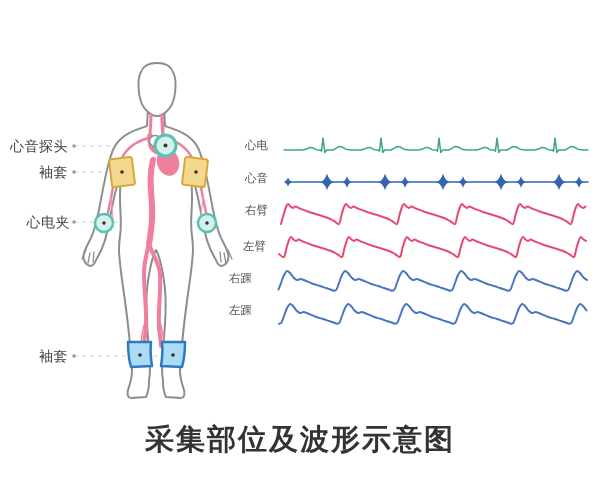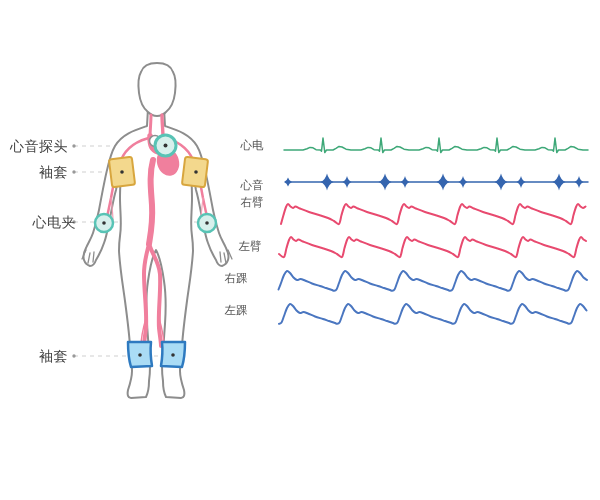--- a/index.html
+++ b/index.html
@@ -1,21 +1,21 @@
 <!DOCTYPE html>
 <html style="--outline: #8d8d8d; --artery: #f07f9d; --artery_light: #f2a0b6; --cuff_fill: #f3d88d; --cuff_border: #d8a63e; --ankle_cuff_fill: #aadcf5; --ankle_cuff_border: #2e7ac0; --sensor_fill: #d7f0ec; --sensor_border: #58c3b5; --dashed_line: #cfcfcf; --dot: #333333; --label_dot: #999999; --label_text: #444444; --wave_label: #555555; --title_text: #333333;"><head>
 <meta charset="utf-8">
 <style>
   html,body{margin:0;padding:0;background:#fff;}
   .stage{position:relative;width:600px;height:480px;background:#fff;overflow:hidden;
          font-family:"Liberation Sans","DejaVu Sans",sans-serif;}
   .stage svg{position:absolute;left:0;top:0;}
   .lbl{position:absolute;color:var(--label_text);}
   .body-lbl{width:60px;text-align:right;font-size:14px;line-height:18px;letter-spacing:0.5px;}
-  .wave-lbl{width:32px;text-align:center;font-size:11.5px;line-height:16px;color:var(--wave_label);}
+  .wave-lbl{width:32px;text-align:right;font-size:11.5px;line-height:16px;color:var(--wave_label);}
   .title{position:absolute;left:0;right:0;top:420px;text-align:center;
          font-family:"Liberation Serif","DejaVu Serif",serif;
          font-size:29px;font-weight:bold;letter-spacing:2px;color:var(--title_text);}
 </style>
 </head>
 <body>
 
 <div class="stage">
 
   <svg width="600" height="500" viewBox="0 0 600 500">
@@ -138,23 +138,24 @@
           <path d="M278.5,289.5C278.9166666666667,288.4166666666667 280.0833333333333,285.4166666666667 281,283C281.9166666666667,280.5833333333333 283,277 284,275C285,273 286,271.3333333333333 287,271C288,270.6666666666667 288.9166666666667,271.9166666666667 290,273C291.0833333333333,274.0833333333333 292.3333333333333,276.3333333333333 293.5,277.5C294.6666666666667,278.6666666666667 295.8333333333333,279.75 297,280C298.1666666666667,280.25 299.1666666666667,278.9166666666667 300.5,279C301.8333333333333,279.0833333333333 303.0833333333333,279.75 305,280.5C306.9166666666667,281.25 309.5,282.5833333333333 312,283.5C314.5,284.4166666666667 317.6666666666667,285.25 320,286C322.3333333333333,286.75 324,287.3333333333333 326,288C328,288.6666666666667 330.6666666666667,289.5333333333333 332,290C333.3333333333333,290.4666666666667 333.25,290.8833333333333 334,290.8C334.75,290.7166666666667 335.6666666666667,290.8 336.5,289.5C337.3333333333333,288.2 338.0833333333333,285.4166666666667 339,283C339.9166666666667,280.5833333333333 341,277 342,275C343,273 344,271.3333333333333 345,271C346,270.6666666666667 346.9166666666667,271.9166666666667 348,273C349.0833333333333,274.0833333333333 350.3333333333333,276.3333333333333 351.5,277.5C352.6666666666667,278.6666666666667 353.8333333333333,279.75 355,280C356.1666666666667,280.25 357.1666666666667,278.9166666666667 358.5,279C359.8333333333333,279.0833333333333 361.0833333333333,279.75 363,280.5C364.9166666666667,281.25 367.5,282.5833333333333 370,283.5C372.5,284.4166666666667 375.6666666666667,285.25 378,286C380.3333333333333,286.75 382,287.3333333333333 384,288C386,288.6666666666667 388.6666666666667,289.5333333333333 390,290C391.3333333333333,290.4666666666667 391.25,290.8833333333333 392,290.8C392.75,290.7166666666667 393.6666666666667,290.8 394.5,289.5C395.3333333333333,288.2 396.0833333333333,285.4166666666667 397,283C397.9166666666667,280.5833333333333 399,277 400,275C401,273 402,271.3333333333333 403,271C404,270.6666666666667 404.9166666666667,271.9166666666667 406,273C407.0833333333333,274.0833333333333 408.3333333333333,276.3333333333333 409.5,277.5C410.6666666666667,278.6666666666667 411.8333333333333,279.75 413,280C414.1666666666667,280.25 415.1666666666667,278.9166666666667 416.5,279C417.8333333333333,279.0833333333333 419.0833333333333,279.75 421,280.5C422.9166666666667,281.25 425.5,282.5833333333333 428,283.5C430.5,284.4166666666667 433.6666666666667,285.25 436,286C438.3333333333333,286.75 440,287.3333333333333 442,288C444,288.6666666666667 446.6666666666667,289.5333333333333 448,290C449.3333333333333,290.4666666666667 449.25,290.8833333333333 450,290.8C450.75,290.7166666666667 451.6666666666667,290.8 452.5,289.5C453.3333333333333,288.2 454.0833333333333,285.4166666666667 455,283C455.9166666666667,280.5833333333333 457,277 458,275C459,273 460,271.3333333333333 461,271C462,270.6666666666667 462.9166666666667,271.9166666666667 464,273C465.0833333333333,274.0833333333333 466.3333333333333,276.3333333333333 467.5,277.5C468.6666666666667,278.6666666666667 469.8333333333333,279.75 471,280C472.1666666666667,280.25 473.1666666666667,278.9166666666667 474.5,279C475.8333333333333,279.0833333333333 477.0833333333333,279.75 479,280.5C480.9166666666667,281.25 483.5,282.5833333333333 486,283.5C488.5,284.4166666666667 491.6666666666667,285.25 494,286C496.3333333333333,286.75 498,287.3333333333333 500,288C502,288.6666666666667 504.6666666666667,289.5333333333333 506,290C507.3333333333333,290.4666666666667 507.25,290.8833333333333 508,290.8C508.75,290.7166666666667 509.6666666666667,290.8 510.5,289.5C511.3333333333333,288.2 512.0833333333334,285.4166666666667 513,283C513.9166666666666,280.5833333333333 515,277 516,275C517,273 518,271.3333333333333 519,271C520,270.6666666666667 520.9166666666666,271.9166666666667 522,273C523.0833333333334,274.0833333333333 524.3333333333334,276.3333333333333 525.5,277.5C526.6666666666666,278.6666666666667 527.8333333333334,279.75 529,280C530.1666666666666,280.25 531.1666666666666,278.9166666666667 532.5,279C533.8333333333334,279.0833333333333 535.0833333333334,279.75 537,280.5C538.9166666666666,281.25 541.5,282.5833333333333 544,283.5C546.5,284.4166666666667 549.6666666666666,285.25 552,286C554.3333333333334,286.75 556,287.3333333333333 558,288C560,288.6666666666667 562.6666666666666,289.5333333333333 564,290C565.3333333333334,290.4666666666667 565.25,290.8833333333333 566,290.8C566.75,290.7166666666667 567.6666666666666,290.8 568.5,289.5C569.3333333333334,288.2 570.0833333333334,285.4166666666667 571,283C571.9166666666666,280.5833333333333 573,277 574,275C575,273 576,271.3333333333333 577,271C578,270.6666666666667 578.9166666666666,271.9166666666667 580,273C581.0833333333334,274.0833333333333 582.3333333333334,276.3333333333333 583.5,277.5C584.6666666666666,278.6666666666667 586.4166666666666,279.5833333333333 587,280" stroke-width="2"></path>
         </g>
         <g fill="none" stroke="#4a76c0" stroke-linejoin="round" stroke-linecap="round">
           <path d="M279,323.8C279.4166666666667,323.58333333333337 280.6666666666667,323.8 281.5,322.5C282.3333333333333,321.2 283.0833333333333,318.4166666666667 284,316C284.9166666666667,313.5833333333333 286,310 287,308C288,306 289,304.3333333333333 290,304C291,303.6666666666667 291.9166666666667,304.9166666666667 293,306C294.0833333333333,307.0833333333333 295.3333333333333,309.3333333333333 296.5,310.5C297.6666666666667,311.6666666666667 298.8333333333333,312.75 300,313C301.1666666666667,313.25 302.1666666666667,311.9166666666667 303.5,312C304.8333333333333,312.0833333333333 306.0833333333333,312.75 308,313.5C309.9166666666667,314.25 312.5,315.5833333333333 315,316.5C317.5,317.4166666666667 320.6666666666667,318.25 323,319C325.3333333333333,319.75 327,320.3333333333333 329,321C331,321.6666666666667 333.6666666666667,322.5333333333333 335,323C336.3333333333333,323.4666666666667 336.25,323.8833333333333 337,323.8C337.75,323.7166666666667 338.6666666666667,323.8 339.5,322.5C340.3333333333333,321.2 341.0833333333333,318.4166666666667 342,316C342.9166666666667,313.5833333333333 344,310 345,308C346,306 347,304.3333333333333 348,304C349,303.6666666666667 349.9166666666667,304.9166666666667 351,306C352.0833333333333,307.0833333333333 353.3333333333333,309.3333333333333 354.5,310.5C355.6666666666667,311.6666666666667 356.8333333333333,312.75 358,313C359.1666666666667,313.25 360.1666666666667,311.9166666666667 361.5,312C362.8333333333333,312.0833333333333 364.0833333333333,312.75 366,313.5C367.9166666666667,314.25 370.5,315.5833333333333 373,316.5C375.5,317.4166666666667 378.6666666666667,318.25 381,319C383.3333333333333,319.75 385,320.3333333333333 387,321C389,321.6666666666667 391.6666666666667,322.5333333333333 393,323C394.3333333333333,323.4666666666667 394.25,323.8833333333333 395,323.8C395.75,323.7166666666667 396.6666666666667,323.8 397.5,322.5C398.3333333333333,321.2 399.0833333333333,318.4166666666667 400,316C400.9166666666667,313.5833333333333 402,310 403,308C404,306 405,304.3333333333333 406,304C407,303.6666666666667 407.9166666666667,304.9166666666667 409,306C410.0833333333333,307.0833333333333 411.3333333333333,309.3333333333333 412.5,310.5C413.6666666666667,311.6666666666667 414.8333333333333,312.75 416,313C417.1666666666667,313.25 418.1666666666667,311.9166666666667 419.5,312C420.8333333333333,312.0833333333333 422.0833333333333,312.75 424,313.5C425.9166666666667,314.25 428.5,315.5833333333333 431,316.5C433.5,317.4166666666667 436.6666666666667,318.25 439,319C441.3333333333333,319.75 443,320.3333333333333 445,321C447,321.6666666666667 449.6666666666667,322.5333333333333 451,323C452.3333333333333,323.4666666666667 452.25,323.8833333333333 453,323.8C453.75,323.7166666666667 454.6666666666667,323.8 455.5,322.5C456.3333333333333,321.2 457.0833333333333,318.4166666666667 458,316C458.9166666666667,313.5833333333333 460,310 461,308C462,306 463,304.3333333333333 464,304C465,303.6666666666667 465.9166666666667,304.9166666666667 467,306C468.0833333333333,307.0833333333333 469.3333333333333,309.3333333333333 470.5,310.5C471.6666666666667,311.6666666666667 472.8333333333333,312.75 474,313C475.1666666666667,313.25 476.1666666666667,311.9166666666667 477.5,312C478.8333333333333,312.0833333333333 480.0833333333333,312.75 482,313.5C483.9166666666667,314.25 486.5,315.5833333333333 489,316.5C491.5,317.4166666666667 494.6666666666667,318.25 497,319C499.3333333333333,319.75 501,320.3333333333333 503,321C505,321.6666666666667 507.6666666666667,322.5333333333333 509,323C510.3333333333333,323.4666666666667 510.25,323.8833333333333 511,323.8C511.75,323.7166666666667 512.6666666666666,323.8 513.5,322.5C514.3333333333334,321.2 515.0833333333334,318.4166666666667 516,316C516.9166666666666,313.5833333333333 518,310 519,308C520,306 521,304.3333333333333 522,304C523,303.6666666666667 523.9166666666666,304.9166666666667 525,306C526.0833333333334,307.0833333333333 527.3333333333334,309.3333333333333 528.5,310.5C529.6666666666666,311.6666666666667 530.8333333333334,312.75 532,313C533.1666666666666,313.25 534.1666666666666,311.9166666666667 535.5,312C536.8333333333334,312.0833333333333 538.0833333333334,312.75 540,313.5C541.9166666666666,314.25 544.5,315.5833333333333 547,316.5C549.5,317.4166666666667 552.6666666666666,318.25 555,319C557.3333333333334,319.75 559,320.3333333333333 561,321C563,321.6666666666667 565.6666666666666,322.5333333333333 567,323C568.3333333333334,323.4666666666667 568.25,323.8833333333333 569,323.8C569.75,323.7166666666667 570.6666666666666,323.8 571.5,322.5C572.3333333333334,321.2 573.0833333333334,318.4166666666667 574,316C574.9166666666666,313.5833333333333 576,310 577,308C578,306 579,304.3333333333333 580,304C581,303.6666666666667 581.9166666666666,304.9166666666667 583,306C584.0833333333334,307.0833333333333 585.9166666666666,309.75 586.5,310.5" stroke-width="2"></path>
         </g>
       </g>
   </svg>
 
   <div class="lbl body-lbl" style="left:8px;top:137px">心音探头</div>
   <div class="lbl body-lbl" style="left:8px;top:163px">袖套</div>
-  <div class="lbl body-lbl" style="left:16px;top:213px">心电夹</div>
+  <div class="lbl body-lbl" style="left:10px;top:213px">心电夹</div>
   <div class="lbl body-lbl" style="left:8px;top:347px">袖套</div>
 
   <div class="lbl wave-lbl" style="left:236px;top:137px">心电</div>
-  <div class="lbl wave-lbl" style="left:236px;top:177px">心音</div>
-  <div class="lbl wave-lbl" style="left:236px;top:194px">右臂</div>
+  <div class="lbl wave-lbl" style="left:236px;top:170px">心音</div>
+  <div class="lbl wave-lbl" style="left:236px;top:202px">右臂</div>
   <div class="lbl wave-lbl" style="left:234px;top:238px">左臂</div>
   <div class="lbl wave-lbl" style="left:220px;top:270px">右踝</div>
   <div class="lbl wave-lbl" style="left:220px;top:302px">左踝</div>
 
+  <div class="title">采集部位及波形示意图</div>
 </div>
 
 </body></html>

